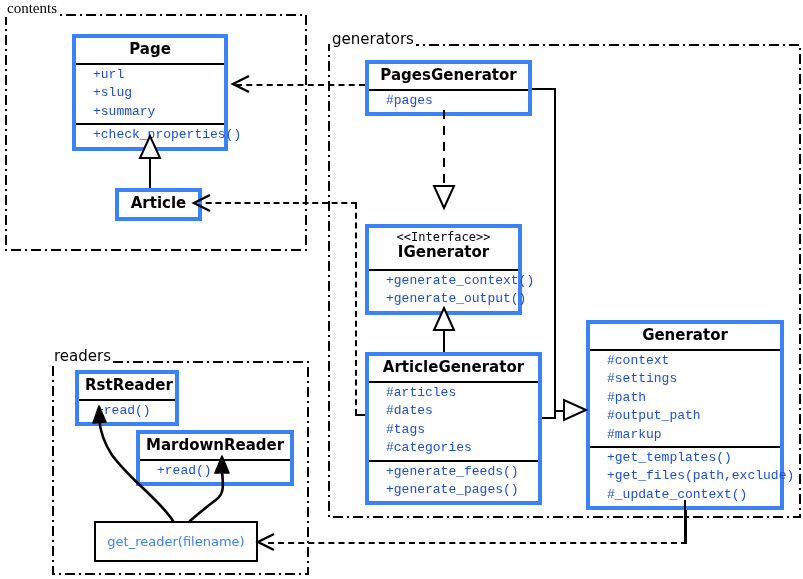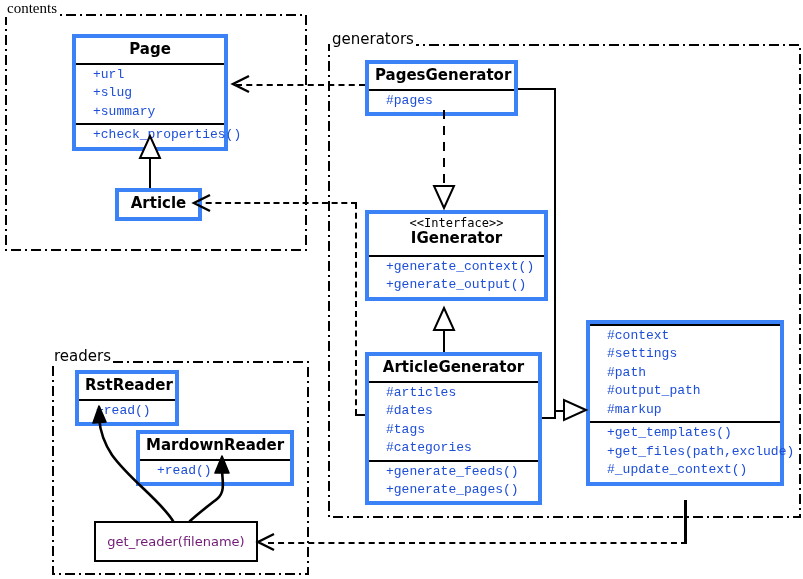--- a/index.html
+++ b/index.html
@@ -33,21 +33,21 @@
   }
   .cls-sep{border-top:2px solid #000;}
   .cls-sec{padding:1px 0 2px 0;}
   .cls-item{
     font-family:Liberation Mono, monospace;font-size:13px;color:#1d4ed8;
     padding:0 17px;line-height:1.42;white-space:pre;
   }
   .plain-box{
     position:absolute;box-sizing:border-box;border:2px solid #000;background:#fff;
     display:flex;align-items:center;justify-content:center;z-index:4;
-    font-family:"DejaVu Sans",sans-serif;font-size:13px;color:#701a75;
+    font-family:"DejaVu Sans",sans-serif;font-size:13px;color:#3b82f6;
   }
 
   
   .ln{position:absolute;background:#000;z-index:2;}
   .hline{height:2px;}
   .vline{width:2px;}
   .dash-h{
     height:0;border-top:2px dashed #000;background:none;
   }
   svg.overlay{position:absolute;left:0;top:0;width:803px;height:579px;z-index:5;pointer-events:none;}
@@ -103,28 +103,28 @@
     </div>
     <div class="cls-sep cls-sec">
       <div class="cls-item">+check_properties()</div>
     </div>
   </div>
 
   <div class="cls" style="left:115px;top:188px;width:87px;">
     <div class="cls-name">Article</div>
   </div>
 
-  <div class="cls" style="left:365px;top:60px;width:153px;">
+  <div class="cls" style="left:365px;top:60px;width:167px;">
     <div class="cls-name">PagesGenerator</div>
     <div class="cls-sep cls-sec">
       <div class="cls-item">#pages</div>
     </div>
   </div>
 
-  <div class="cls" style="left:365px;top:210px;width:183px;">
+  <div class="cls" style="left:365px;top:224px;width:157px;">
     <div style="padding-bottom:3px;">
       <div class="cls-stereo">&lt;&lt;Interface&gt;&gt;</div>
       <div class="cls-name" style="padding-top:1px;">IGenerator</div>
     </div>
     <div class="cls-sep cls-sec">
       <div class="cls-item">+generate_context()</div>
       <div class="cls-item">+generate_output()</div>
     </div>
   </div>
 
@@ -136,20 +136,21 @@
       <div class="cls-item">#tags</div>
       <div class="cls-item">#categories</div>
     </div>
     <div class="cls-sep cls-sec">
       <div class="cls-item">+generate_feeds()</div>
       <div class="cls-item">+generate_pages()</div>
     </div>
   </div>
 
   <div class="cls" style="left:586px;top:320px;width:198px;">
+    <div class="cls-name">Generator</div>
     <div class="cls-sep cls-sec">
       <div class="cls-item">#context</div>
       <div class="cls-item">#settings</div>
       <div class="cls-item">#path</div>
       <div class="cls-item">#output_path</div>
       <div class="cls-item">#markup</div>
     </div>
     <div class="cls-sep cls-sec">
       <div class="cls-item">+get_templates()</div>
       <div class="cls-item">+get_files(path,exclude)</div>

